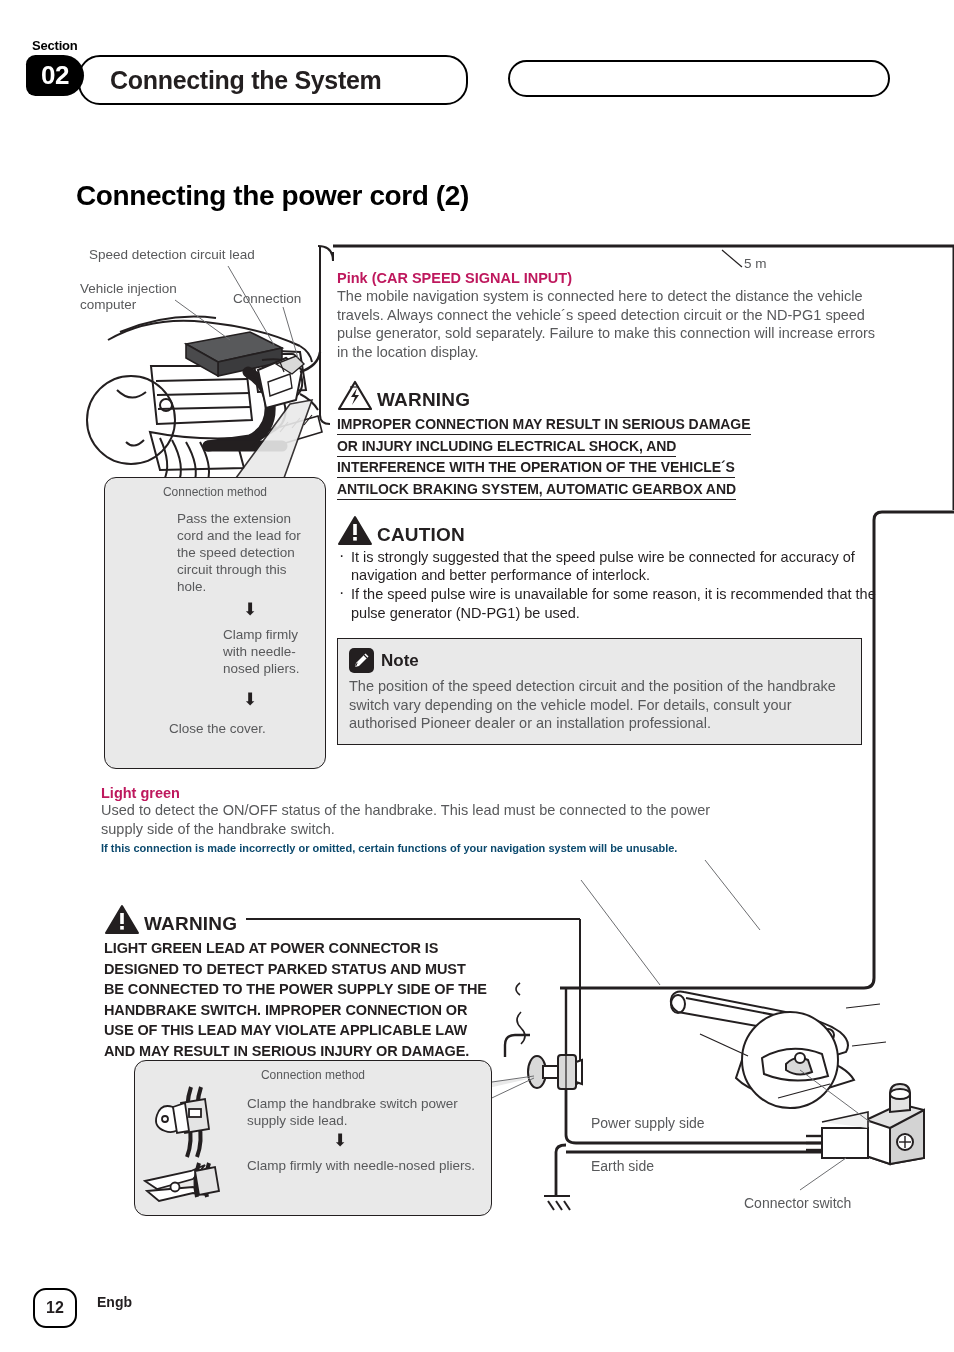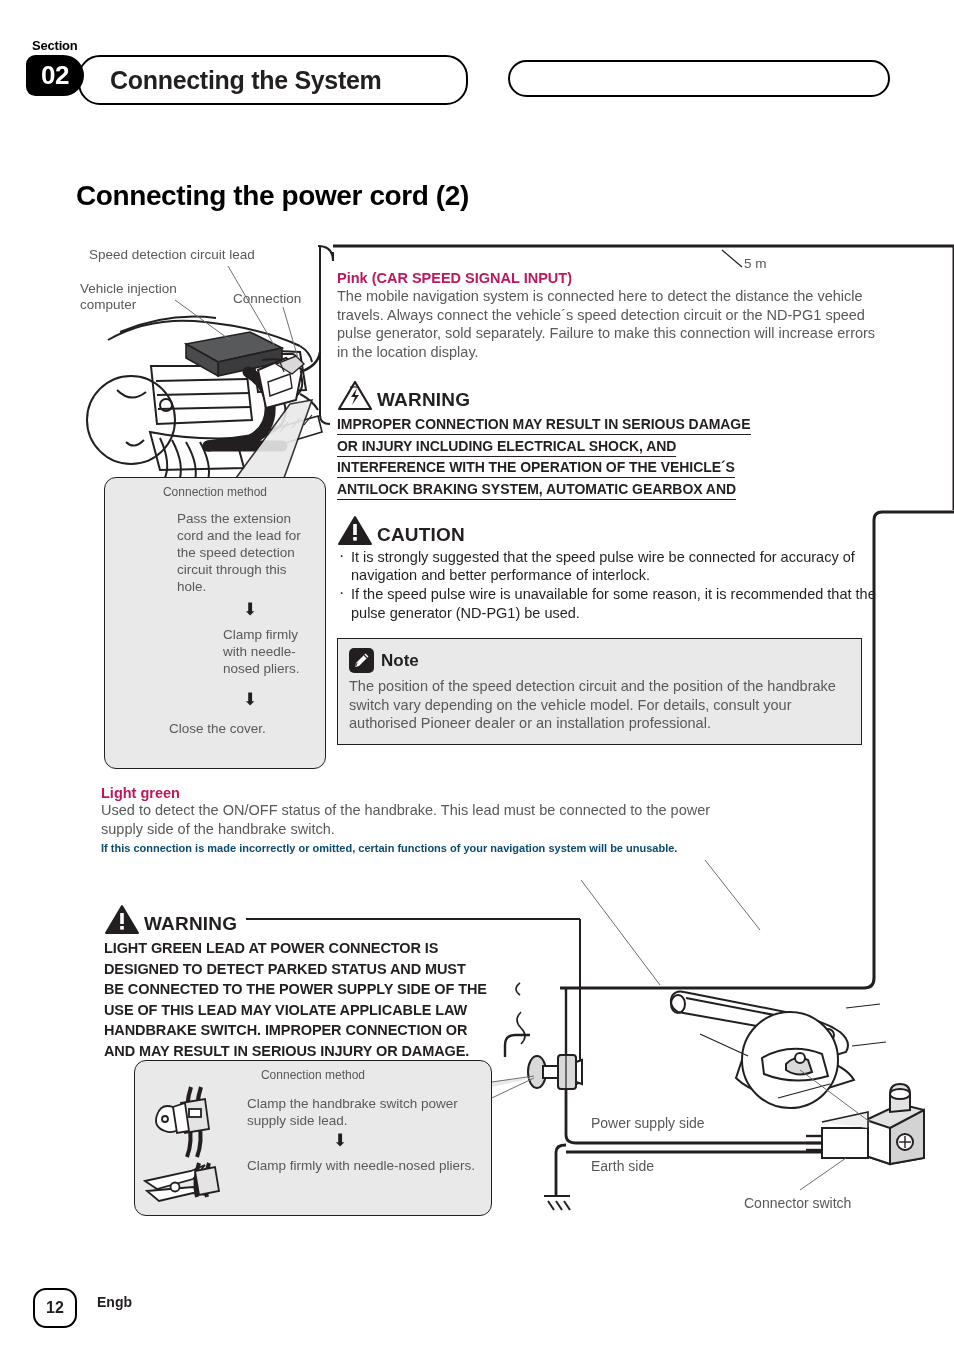--- a/index.html
+++ b/index.html
@@ -452,22 +452,22 @@
       <path d="M18 2 L34 29 L2 29 Z" fill="#231f20" stroke="#231f20" stroke-width="2" stroke-linejoin="round"></path>
       <rect x="16.2" y="9" width="3.6" height="11" fill="#ffffff"></rect>
       <rect x="16.2" y="22" width="3.6" height="3.6" fill="#ffffff"></rect>
     </svg>
     <div class="alert-word">WARNING</div>
   </div>
   <div class="warn2-lines">
     <span class="w2">LIGHT GREEN LEAD AT POWER CONNECTOR IS</span>
     <span class="w2">DESIGNED TO DETECT PARKED STATUS AND MUST</span>
     <span class="w2">BE CONNECTED TO THE POWER SUPPLY SIDE OF THE</span>
+    <span class="w2">HANDBRAKE SWITCH. IMPROPER CONNECTION OR</span>
     <span class="w2">USE OF THIS LEAD MAY VIOLATE APPLICABLE LAW</span>
-    <span class="w2">HANDBRAKE SWITCH. IMPROPER CONNECTION OR</span>
     <span class="w2">AND MAY RESULT IN SERIOUS INJURY OR DAMAGE.</span>
   </div>
 </div>
 
 <div class="cm-box" id="cm-box-2">
   <div class="cm-title">Connection method</div>
   <div class="cm-text" style="position:absolute; left:112px; top:34px; width:215px;">Clamp the handbrake switch power supply side lead.</div>
   <div class="cm-arrow" style="position:absolute; left:192px; top:74px; width:26px;">⬇</div>
   <div class="cm-text" style="position:absolute; left:112px; top:96px; width:230px;">Clamp firmly with needle-nosed pliers.</div>
 

